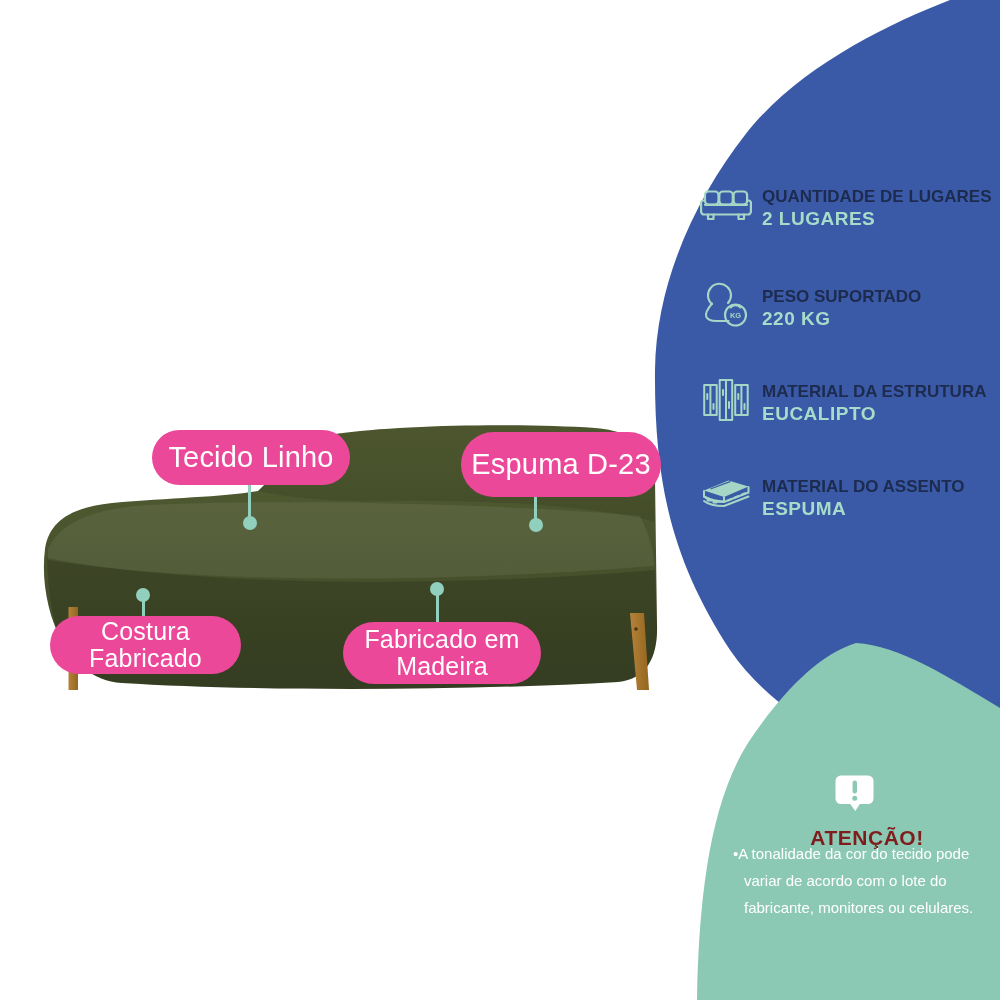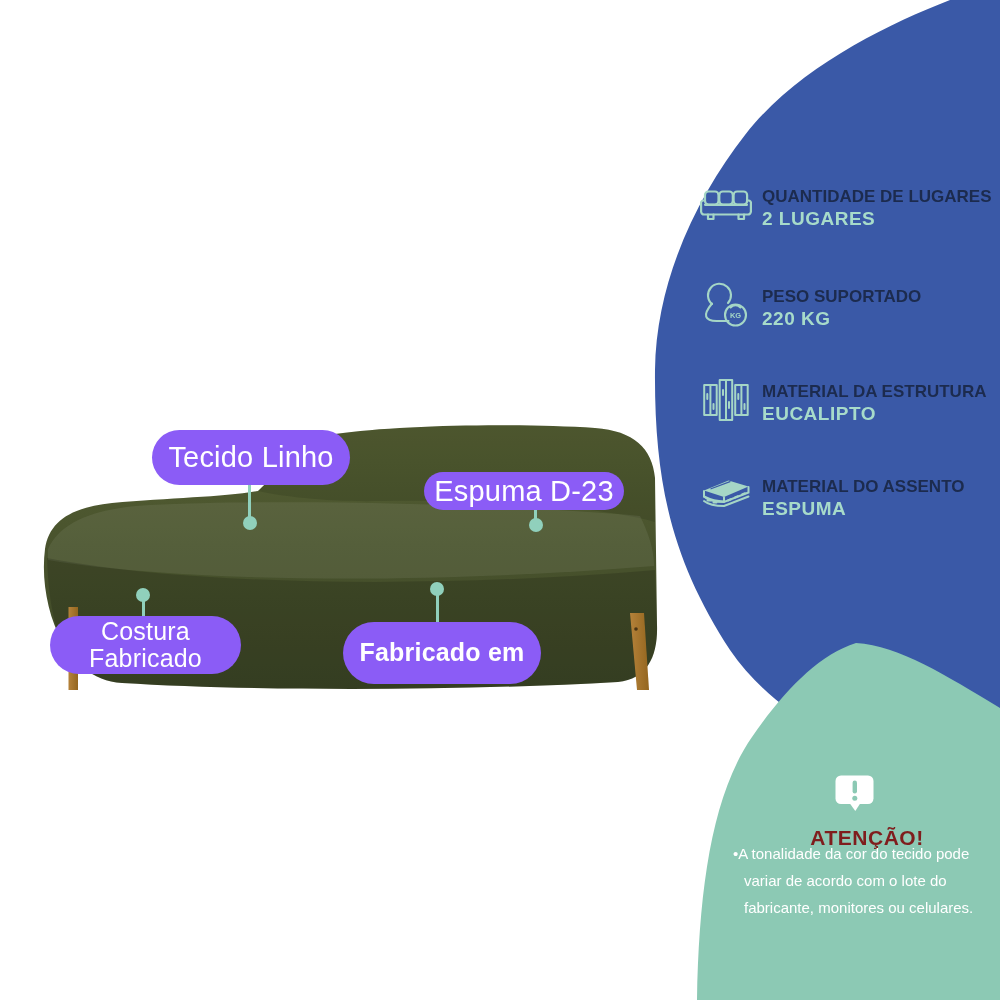--- a/index.html
+++ b/index.html
@@ -6,21 +6,21 @@
   .canvas{
     position:relative;width:1000px;height:1000px;overflow:hidden;background:#fff;
     font-family:"Liberation Sans",sans-serif;
   }
   
   #bg-blobs{position:absolute;left:0;top:0;width:1000px;height:1000px;z-index:0;}
   
   #sofa-svg{position:absolute;left:0;top:0;width:1000px;height:1000px;z-index:1;}
   
   .pill{
-    position:absolute;z-index:4;background:#8b5cf6;color:#ffffff;
+    position:absolute;z-index:4;background:#ec4899;color:#ffffff;
     display:flex;align-items:center;justify-content:center;text-align:center;
     border-radius:999px;letter-spacing:.2px;
   }
   .pill-1line{font-size:29px;}
   .pill-2line{font-size:25px;line-height:1.1;align-items:center;}
   .leader-line{position:absolute;z-index:3;width:3px;background:#90d0bc;border-radius:2px;}
   .leader-dot{position:absolute;z-index:3;width:14px;height:14px;border-radius:50%;background:#90d0bc;}
   
   .spec-row{position:absolute;z-index:2;left:698px;width:300px;}
   .spec-icon{position:absolute;left:0;top:0;}
@@ -95,34 +95,35 @@
   <div class="leader-dot" style="left:136px;top:588px;"></div>
   <div class="leader-line" style="left:141.5px;top:599px;height:22px;"></div>
 
   <div class="leader-dot" style="left:430px;top:582px;"></div>
   <div class="leader-line" style="left:435.5px;top:593px;height:33px;"></div>
 
   <div class="pill pill-1line" style="left:152px;top:430px;width:198px;height:55px;">
     <span>Tecido Linho</span>
   </div>
 
-  <div class="pill pill-1line" style="left:424px;top:432px;width:200px;height:38px;margin-top:40px;">
+  <div class="pill pill-1line" style="left:461px;top:432px;width:200px;height:65px;">
     <span>Espuma D-23</span>
   </div>
 
   <div class="pill pill-2line" style="left:50px;top:616px;width:191px;height:58px;">
     <span>
       <span style="display:block">Costura</span>
       <span style="display:block">Fabricado</span>
     </span>
   </div>
 
-  <div class="pill pill-2line" style="left:343px;top:622px;width:198px;height:62px;font-weight:bold;">
+  <div class="pill pill-2line" style="left:343px;top:622px;width:198px;height:62px;">
     <span>
       <span style="display:block">Fabricado em</span>
+      <span style="display:block">Madeira</span>
     </span>
   </div>
 
   <div class="spec-row" style="top:186px;">
     <svg class="spec-icon" style="left:2px;top:2px;" width="52" height="40" viewBox="0 0 52 40">
       <g fill="none" stroke="#a5d6c6" stroke-width="2.2" stroke-linejoin="round" stroke-linecap="round">
         <rect x="5" y="3.5" width="13.5" height="13" rx="3.5"></rect>
         <rect x="19.3" y="3.5" width="13.5" height="13" rx="3.5"></rect>
         <rect x="33.6" y="3.5" width="13.5" height="13" rx="3.5"></rect>
         <path d="M5,12.5 H3.5 A2.5,2.5 0 0 0 1.1,15.5 V23.5 A3,3 0 0 0 4.1,26.5 H47.9 A3,3 0 0 0 50.9,23.5 V15.5 A2.5,2.5 0 0 0 48.5,12.5 H47"></path>

